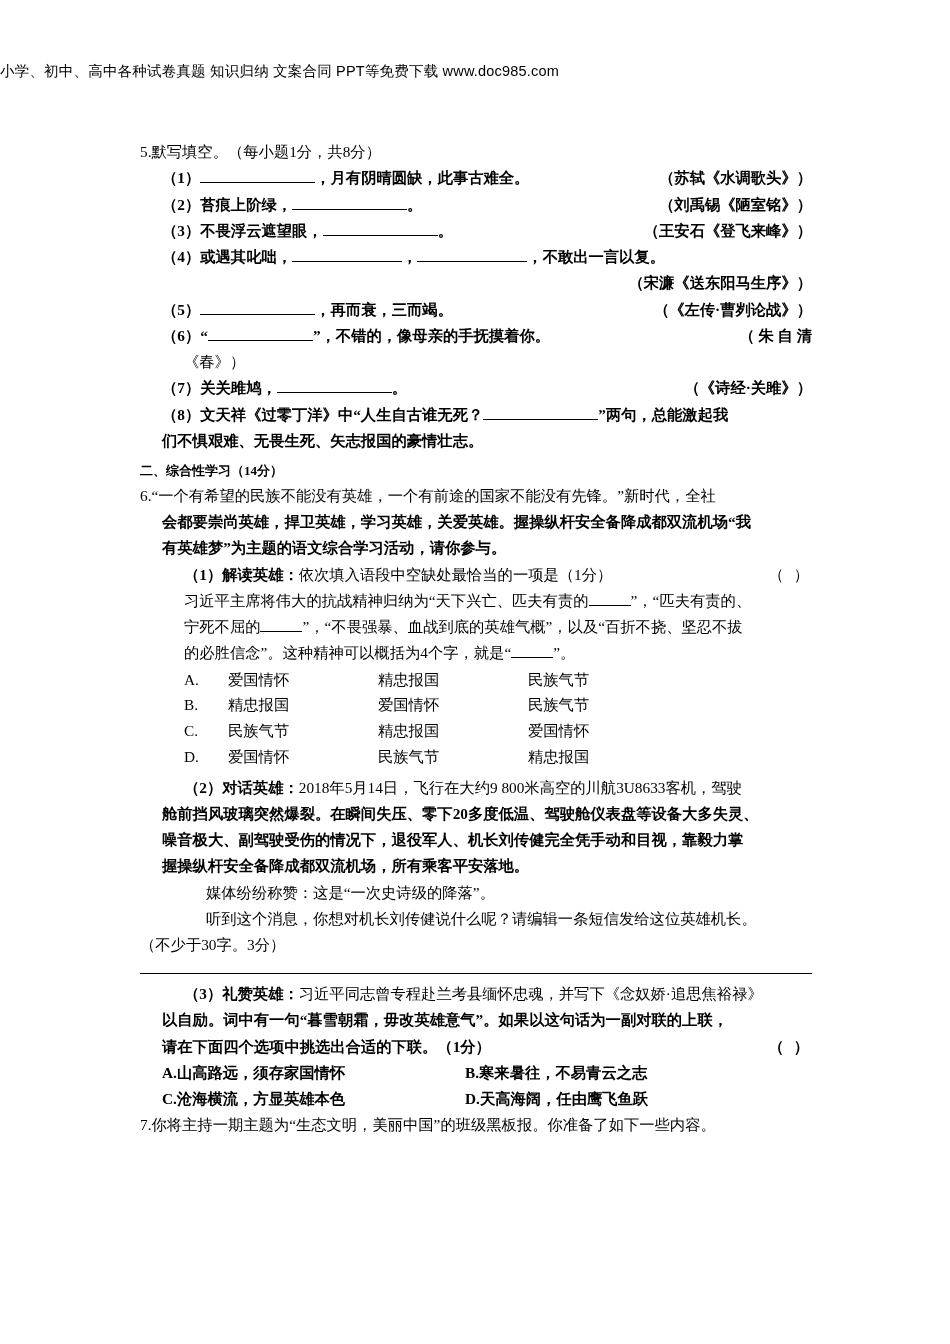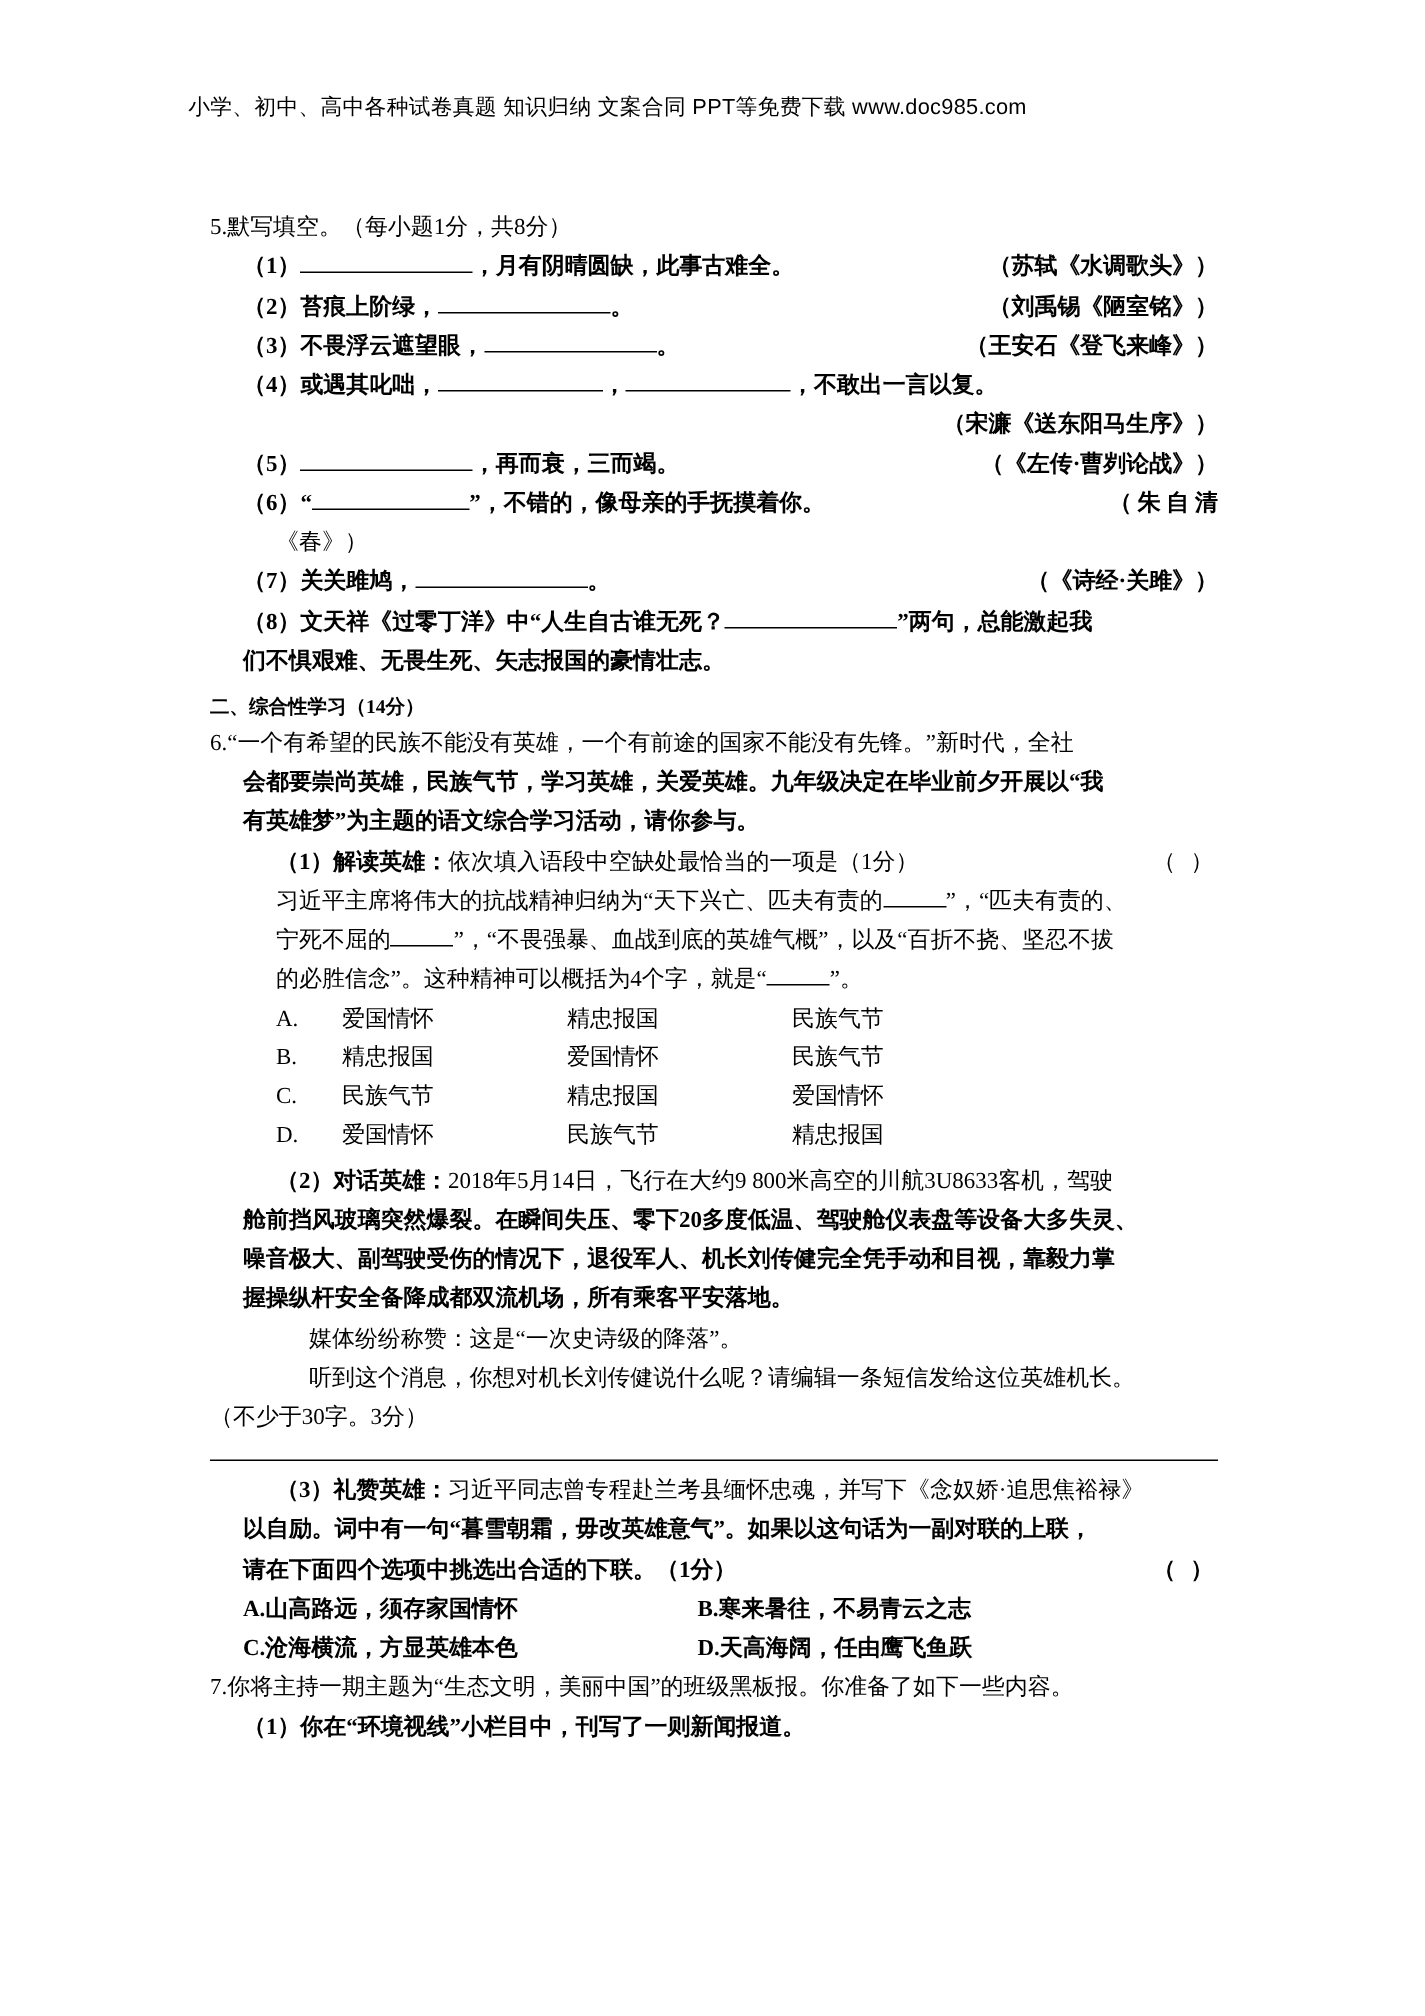--- a/index.html
+++ b/index.html
@@ -20,21 +20,21 @@
     width: 950px;
     height: 1344px;
     box-sizing: border-box;
     padding: 0;
   }
   .watermark {
     position: absolute;
     top: 62px;
     left: 0;
     width: 810px;
-    text-align: center;
+    text-align: left;
     font-family: "Liberation Sans", "DejaVu Sans", sans-serif;
     font-size: 14.5px;
     letter-spacing: 0.2px;
     color: #000;
   }
   .content {
     position: absolute;
     top: 140px;
     left: 140px;
     width: 672px;
@@ -152,21 +152,21 @@
     </div>
 
     <div class="line indent1">
       <span>（8）文天祥《过零丁洋》中“人生自古谁无死？</span><span class="blank b115"></span><span>”两句，总能激起我</span>
     </div>
     <div class="line indent1">们不惧艰难、无畏生死、矢志报国的豪情壮志。</div>
 
     <p class="line sect">二、综合性学习（14分）</p>
 
     <p class="line">6.“一个有希望的民族不能没有英雄，一个有前途的国家不能没有先锋。”新时代，全社</p>
-    <p class="line indent1">会都要崇尚英雄，民族气节，学习英雄，关爱英雄。九年级决定在毕业前夕开展以“我</p>
+    <p class="line indent1">会都要崇尚英雄，捍卫英雄，学习英雄，关爱英雄。握操纵杆安全备降成都双流机场“我</p>
     <p class="line indent1">有英雄梦”为主题的语文综合学习活动，请你参与。</p>
 
     <div class="line row indent2">
       <span class="bold">（1）解读英雄：</span><span>依次填入语段中空缺处最恰当的一项是（1分）</span>
       <span class="right-src paren">（    ）</span>
     </div>
 
     <div class="line indent2">
       <span>习近平主席将伟大的抗战精神归纳为“天下兴亡、匹夫有责的</span><span class="blank b42"></span><span>”，“匹夫有责的、</span>
     </div>
@@ -232,16 +232,15 @@
     <div class="line row indent1">
       <span>A.</span><span>山高路远，须存家国情怀</span>
       <span style="position:absolute; left:325px; top:0; white-space:nowrap;"><span>B.</span><span>寒来暑往，不易青云之志</span></span>
     </div>
     <div class="line row indent1">
       <span>C.</span><span>沧海横流，方显英雄本色</span>
       <span style="position:absolute; left:325px; top:0; white-space:nowrap;"><span>D.</span><span>天高海阔，任由鹰飞鱼跃</span></span>
     </div>
 
     <p class="line">7.你将主持一期主题为“生态文明，美丽中国”的班级黑板报。你准备了如下一些内容。</p>
-    <p class="line indent1">（1）你在“环境视线”小栏目中，刊写了一则新闻报道。</p>
 
   </div>
 </div>
 
 </body></html>

